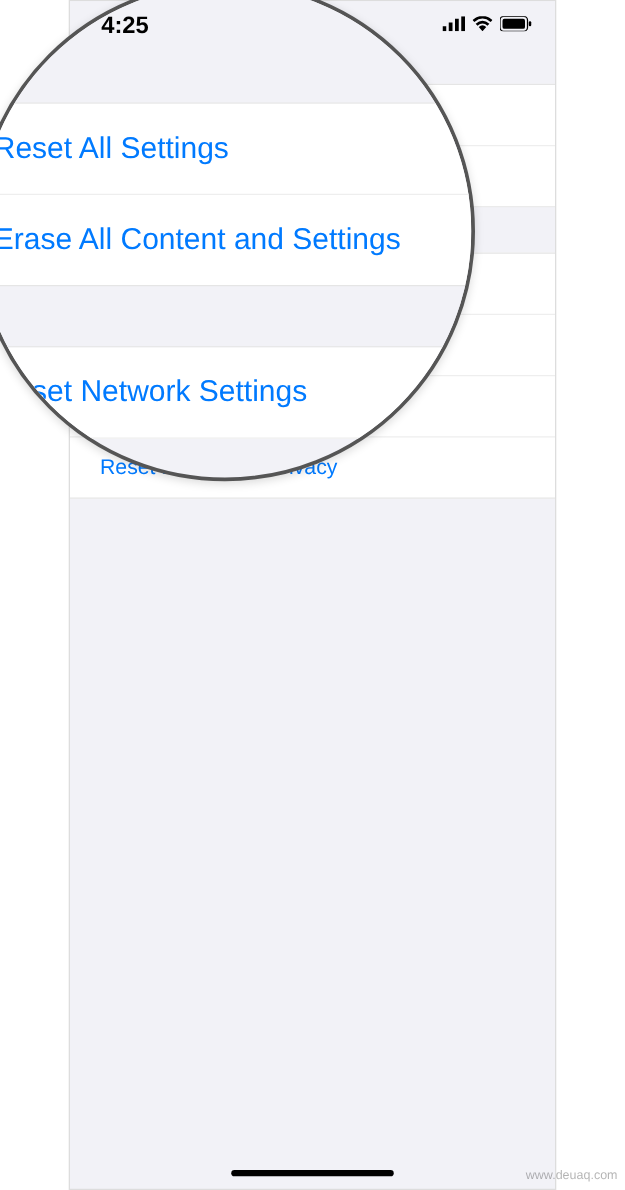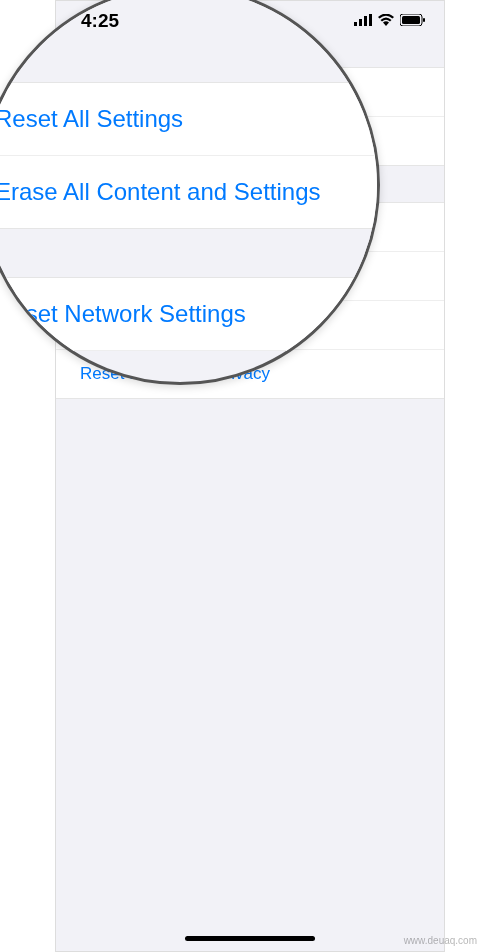--- a/index.html
+++ b/index.html
@@ -60,21 +60,21 @@
       bottom: 10px;
       left: 50%;
       transform: translateX(-50%);
       width: 130px;
       height: 5px;
       background: #000;
       border-radius: 3px;
     }
     .watermark {
       position: absolute;
-      right: 23px;
+      right: 6px;
       bottom: 6px;
       font-size: 10px;
       color: rgba(0,0,0,0.3);
     }
 
     
     .magnifier {
       position: absolute;
       left: -20px;
       top: -15px;

